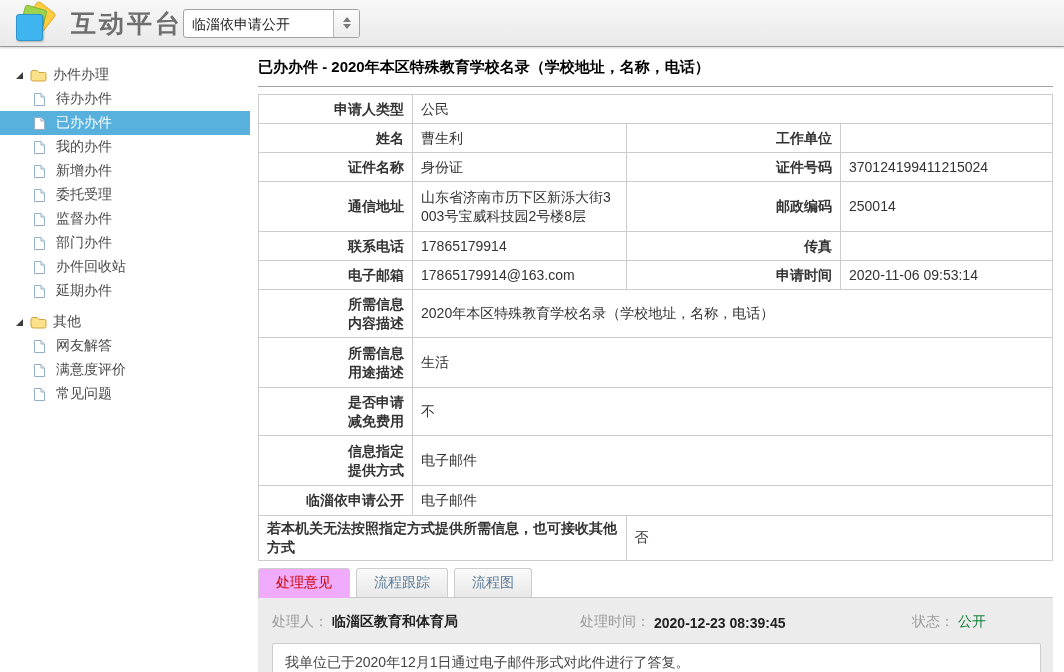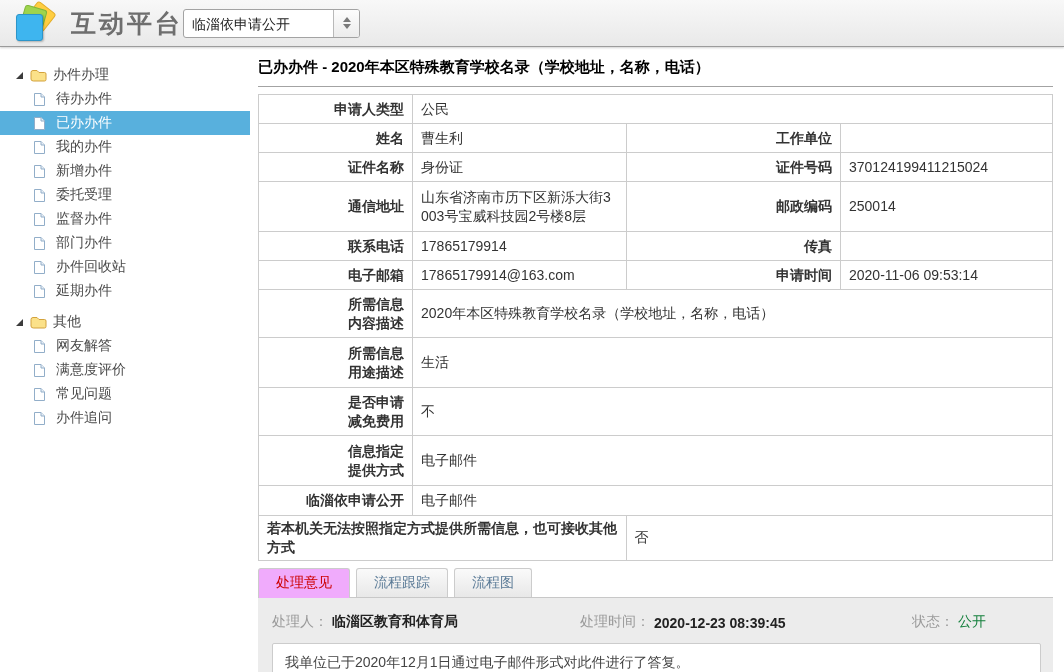--- a/index.html
+++ b/index.html
@@ -203,29 +203,20 @@
   </div>
   <div class="tree-row tree-leaf">
     <span class="icon-svg">
         <svg width="13" height="15" viewBox="0 0 13 15">
           <path d="M1.5 1.5 h6.5 l3.5 3.5 v8.5 h-10 Z" fill="#fff" stroke="#92aec9"></path>
           <path d="M8 1.5 v3.5 h3.5" fill="#e7eef6" stroke="#92aec9"></path>
         </svg>
       </span>
     <span>常见问题</span>
   </div>
-  <div class="tree-row tree-leaf">
-    <span class="icon-svg">
-        <svg width="13" height="15" viewBox="0 0 13 15">
-          <path d="M1.5 1.5 h6.5 l3.5 3.5 v8.5 h-10 Z" fill="#fff" stroke="#92aec9"></path>
-          <path d="M8 1.5 v3.5 h3.5" fill="#e7eef6" stroke="#92aec9"></path>
-        </svg>
-      </span>
-    <span>办件追问</span>
-  </div>
 </div>
 
 <div class="main">
   <div class="page-title">已办办件 - 2020年本区特殊教育学校名录（学校地址，名称，电话）</div>
 
   <table class="form">
     <colgroup>
         <col style="width:19.4%">
         <col style="width:26.9%">
         <col style="width:27%">

